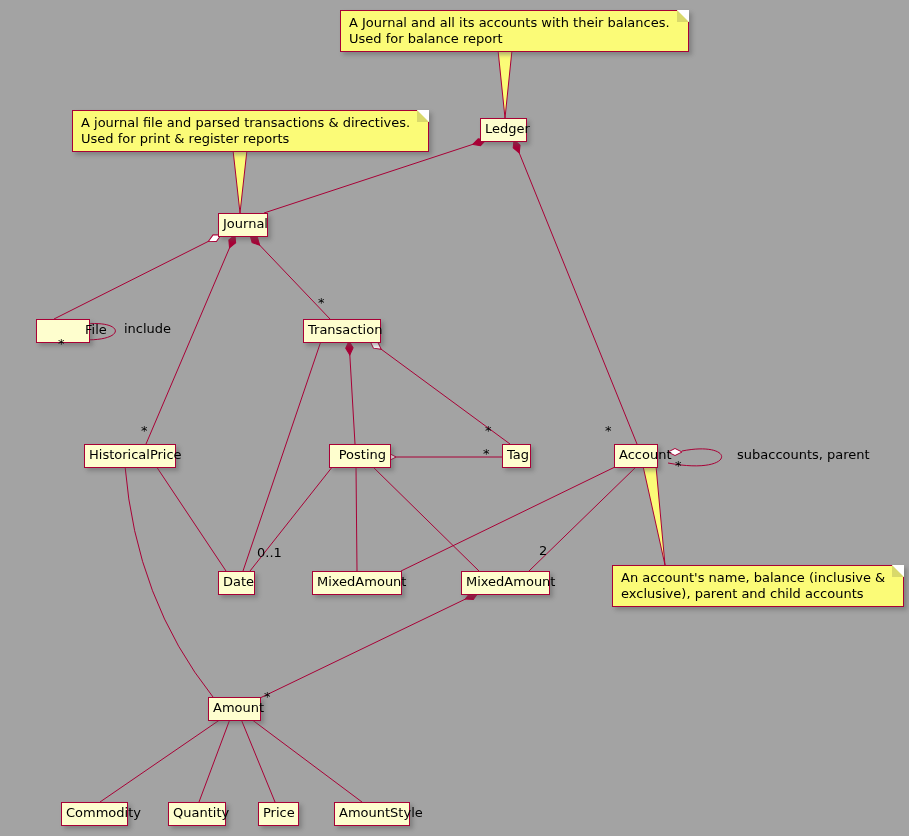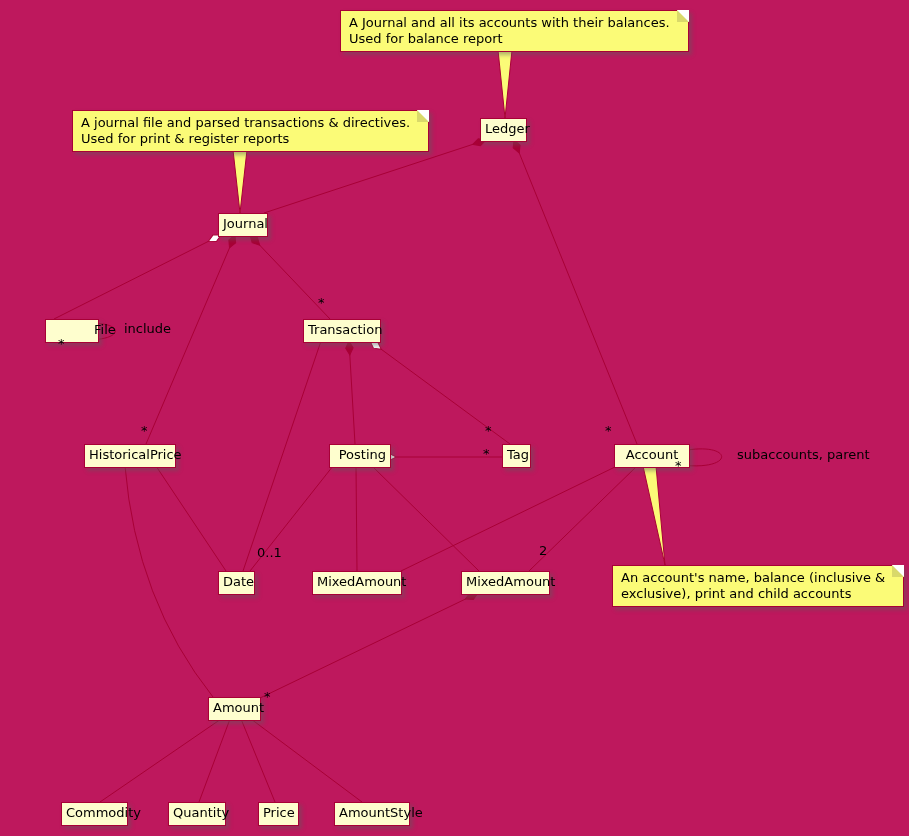--- a/index.html
+++ b/index.html
@@ -1,17 +1,17 @@
 <!DOCTYPE html>
 <html><head>
 <meta charset="utf-8">
 <style>
   html,body { margin:0; padding:0; background:#ffffff; }
   .stage {
-    position:relative; width:909px; height:836px; background:#be185d;
+    position:relative; width:909px; height:836px; background:#a3a3a3;
     font-family:"DejaVu Sans","Liberation Sans",sans-serif; color:#000;
     overflow:hidden;
   }
   svg.edges { position:absolute; left:0; top:0; }
   .uml-class {
     position:absolute; box-sizing:border-box; height:24px;
     background:#FEFECE; border:1.5px solid #A80036;
     box-shadow:3px 3px 4px rgba(90,90,90,0.45);
     font-size:13px; line-height:20px; text-align:center; white-space:nowrap;
     padding:0 4px; z-index:3;
@@ -93,31 +93,31 @@
   <div class="note" style="left:340px;top:10px;">
     <span class="nl">A Journal and all its accounts with their balances.</span>
     <span class="nl">Used for balance report</span>
   </div>
   <div class="note" style="left:72px;top:110px;">
     <span class="nl">A journal file and parsed transactions &amp; directives.</span>
     <span class="nl">Used for print &amp; register reports</span>
   </div>
   <div class="note" style="left:612px;top:565px;">
     <span class="nl">An account's name, balance (inclusive &amp;</span>
-    <span class="nl">exclusive), print and child accounts</span>
+    <span class="nl">exclusive), parent and child accounts</span>
   </div>
 
   <div class="uml-class" style="left:480px;top:118px;width:47px;"><span>Ledger</span></div>
   <div class="uml-class" style="left:218px;top:213px;width:50px;"><span>Journal</span></div>
-  <div class="uml-class" style="left:45px;top:319px;width:42px;padding-left:48px;"><span>File</span></div>
+  <div class="uml-class" style="left:36px;top:319px;width:42px;padding-left:48px;"><span>File</span></div>
   <div class="uml-class" style="left:303px;top:319px;width:78px;"><span>Transaction</span></div>
   <div class="uml-class" style="left:84px;top:444px;width:92px;"><span>HistoricalPrice</span></div>
   <div class="uml-class" style="left:329px;top:444px;width:62px;text-align:right;"><span>Posting</span></div>
   <div class="uml-class" style="left:502px;top:444px;width:29px;"><span>Tag</span></div>
-  <div class="uml-class" style="left:614px;top:444px;width:76px;"><span>Account</span></div>
+  <div class="uml-class" style="left:614px;top:444px;width:44px;"><span>Account</span></div>
   <div class="uml-class" style="left:218px;top:571px;width:37px;"><span>Date</span></div>
   <div class="uml-class" style="left:312px;top:571px;width:90px;"><span>MixedAmount</span></div>
   <div class="uml-class" style="left:461px;top:571px;width:89px;"><span>MixedAmount</span></div>
   <div class="uml-class" style="left:208px;top:697px;width:53px;"><span>Amount</span></div>
   <div class="uml-class" style="left:61px;top:802px;width:67px;"><span>Commodity</span></div>
   <div class="uml-class" style="left:168px;top:802px;width:58px;"><span>Quantity</span></div>
   <div class="uml-class" style="left:258px;top:802px;width:41px;"><span>Price</span></div>
   <div class="uml-class" style="left:334px;top:802px;width:76px;"><span>AmountStyle</span></div>
 
   <span class="mlabel" style="left:124px;top:322px;">include</span>

